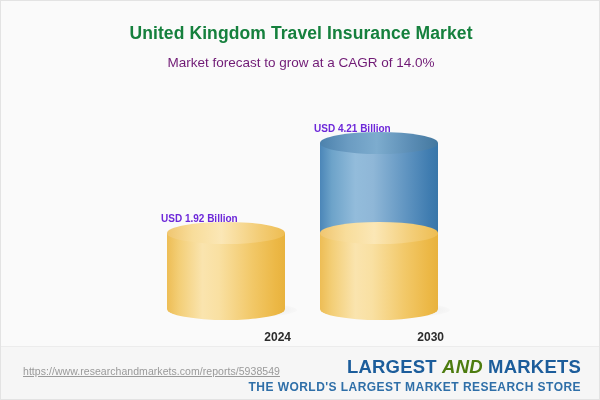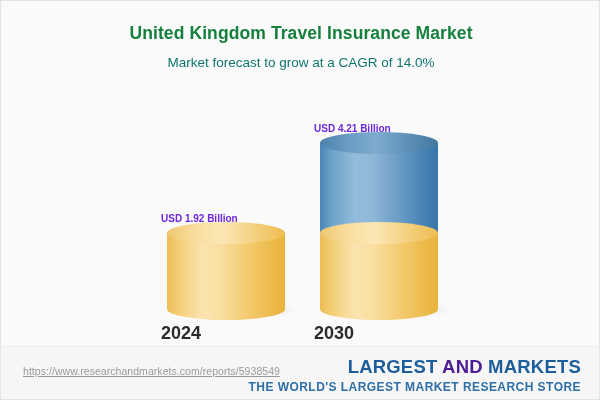--- a/index.html
+++ b/index.html
@@ -34,21 +34,21 @@
     font-size: 17.5px;
     font-weight: bold;
     color: #15803d;
     letter-spacing: 0.1px;
   }
   .chart-subtitle {
     margin: 0;
     padding-top: 11px;
     font-size: 13.5px;
     font-weight: normal;
-    color: #0f766e;
+    color: #701a75;
   }
 
   
   .plot {
     position: absolute;
     left: 0;
     top: 85px;
     width: 600px;
     height: 260px;
   }
@@ -71,22 +71,22 @@
     white-space: nowrap;
   }
   .g2024 .value-label { bottom: 122px; }
   .g2030 .value-label { bottom: 212px; }
 
   
   .cat-label {
     position: absolute;
     bottom: 2px;
     width: 100%;
-    text-align: left;
-    font-size: 18px;
+    text-align: right;
+    font-size: 12px;
     font-weight: bold;
     color: #2b2b2b;
   }
 
   
   .cylinder {
     position: absolute;
     bottom: 37px;
     left: 6px;
     width: 118px;
@@ -201,21 +201,21 @@
     text-align: right;
   }
   .brand-name {
     font-size: 18.5px;
     font-weight: bold;
     letter-spacing: 0.2px;
     line-height: 1.05;
     color: #1c5d9b;
     white-space: nowrap;
   }
-  .brand-name .and { color: #4c1d95; }
+  .brand-name .and { color: #4d7c0f; font-style: italic; }
   .brand-tagline {
     margin-top: 4px;
     font-size: 12px;
     font-weight: bold;
     letter-spacing: 0.45px;
     color: #2f6fa8;
     white-space: nowrap;
   }
 </style>
 </head>

